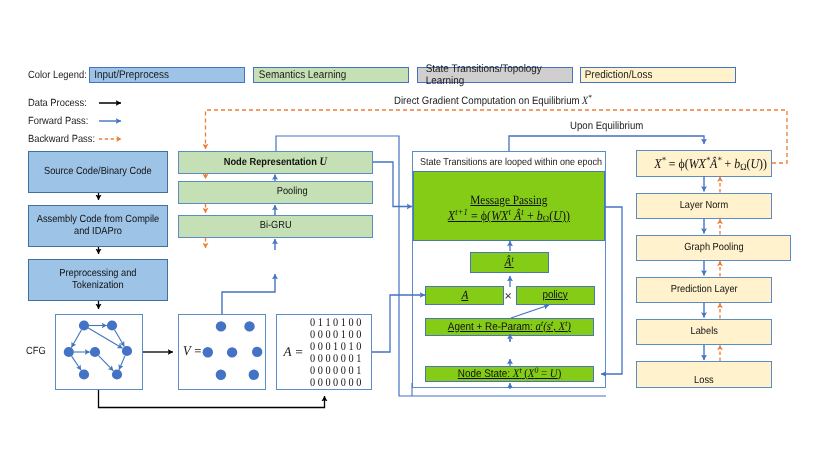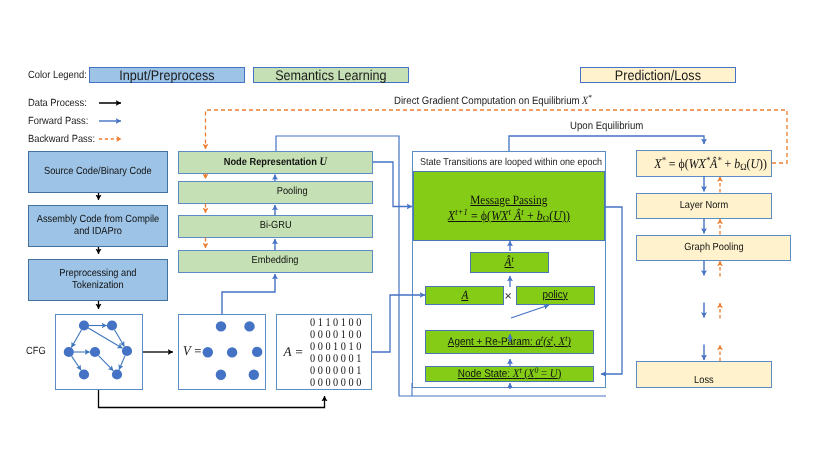--- a/index.html
+++ b/index.html
@@ -5,22 +5,22 @@
   html,body{margin:0;padding:0;background:#ffffff;}
   body{width:830px;height:467px;overflow:hidden;
        font-family:"Liberation Sans",sans-serif;
        -webkit-font-smoothing:antialiased;text-rendering:geometricPrecision;}
   #stage{position:relative;width:830px;height:467px;background:#fff;}
   .box{position:absolute;box-sizing:border-box;display:flex;align-items:center;
        justify-content:center;text-align:center;line-height:1.16;}
   .box > span, .box > div{transform:scaleX(0.90);flex:0 0 auto;width:max-content;max-width:111.111%;}
   .lgdbox > span{transform:scaleX(0.90);display:inline-block;}
   .lgdbox{position:absolute;box-sizing:border-box;border:1px solid #4472C4;
-          display:flex;align-items:center;justify-content:center;
-          font-size:14px;color:#1a1a1a;}
+          display:flex;align-items:center;
+          font-size:11px;color:#1a1a1a;}
   .lbl{position:absolute;font-size:10.4px;color:#1a1a1a;white-space:nowrap;
        transform:scaleX(0.90);transform-origin:left center;}
   svg.wires{position:absolute;left:0;top:0;width:830px;height:467px;overflow:visible;z-index:5;}
   .blue-fill{background:#9DC3E6;border:1px solid #41719C;font-size:10.3px;color:#111;}
   .green-fill{background:#C5E0B4;border:1px solid #5B8CC4;font-size:10.3px;color:#111;}
   .gray-fill{background:#84cc16;border:1px solid #4A76B8;font-size:11px;color:#111;text-decoration:underline;}
   .yellow-fill{background:#FFF2CC;border:1px solid #5B8CC4;font-size:10.3px;color:#111;}
   .plain{background:#fff;border:1px solid #5B8CC4;}
   .mathi{font-family:"Liberation Serif",serif;font-style:italic;}
   .mathr{font-family:"Liberation Serif",serif;font-style:normal;}
@@ -93,20 +93,23 @@
   </svg>
 
   <div class="lbl" style="left:28px;top:69.5px;">Color Legend:</div>
 
   <div class="lgdbox" style="left:89px;top:67px;width:156px;height:16px;background:#9DC3E6;">
     <span>Input/Preprocess</span>
   </div>
   <div class="lgdbox" style="left:253px;top:67px;width:156px;height:16px;background:#C5E0B4;">
     <span>Semantics Learning</span>
   </div>
+  <div class="lgdbox" style="left:417px;top:67px;width:156px;height:16px;background:#D0CECE;">
+    <span>State Transitions/Topology Learning</span>
+  </div>
   <div class="lgdbox" style="left:580px;top:67px;width:156px;height:16px;background:#FFF2CC;">
     <span>Prediction/Loss</span>
   </div>
 
   <div class="lbl" style="left:28px;top:97.5px;">Data Process:</div>
   <div class="lbl" style="left:28px;top:115.5px;">Forward Pass:</div>
   <div class="lbl" style="left:28px;top:133.5px;">Backward Pass:</div>
 
   <div class="lbl" style="left:393.5px;top:94.5px;font-size:10.7px;">
     <span>Direct Gradient Computation on Equilibrium</span><span class="mathi" style="font-size:11px;"> <span>X</span><sup>*</sup></span>
@@ -181,56 +184,59 @@
 
   <div class="box green-fill" style="left:178px;top:151px;width:195px;height:22.5px;font-weight:bold;">
     <span><span>Node Representation</span> <span class="mathi" style="font-size:11.5px;">U</span></span>
   </div>
   <div class="box green-fill" style="left:178px;top:181px;width:195px;height:22.5px;padding-left:33px;">
     <span>Pooling</span>
   </div>
   <div class="box green-fill" style="left:178px;top:215px;width:195px;height:22.5px;">
     <span>Bi-GRU</span>
   </div>
-  <div class="box green-fill" style="left:178px;top:250px;width:195px;height:22.5px;">
-    <span>Embedding</span>
-  </div>
 
   <div class="box plain" style="left:412px;top:151px;width:194px;height:237px;"></div>
   <div class="lbl" style="left:420px;top:157px;font-size:10px;">State Transitions are looped within one epoch</div>
   <div class="box gray-fill" style="left:413px;top:171px;width:192px;height:70px;flex-direction:column;justify-content:center;padding-top:2px;">
     <div style="font-size:12.6px;font-family:'Liberation Serif',serif;margin-bottom:0px;padding-top:2px;">Message Passing</div>
     <div class="mathi" style="font-size:13.2px;white-space:nowrap;letter-spacing:0.1px;">
       X<sup>t+1</sup> <span class="mathr">=</span> <span class="mathr">ϕ(</span>WX<sup>t</sup> Â<sup>t</sup> <span class="mathr">+</span> b<sub class="mathr">Ω</sub><span class="mathr">(</span>U<span class="mathr">))</span>
     </div>
   </div>
 
   <div class="box gray-fill" style="left:470px;top:252px;width:79px;height:20.5px;">
     <span class="mathi" style="font-size:12.5px;">Â<sup>t</sup></span>
   </div>
   <div class="box gray-fill" style="left:425px;top:286px;width:79px;height:18.5px;">
     <span class="mathi" style="font-size:12.5px;">A</span>
   </div>
   <div class="lbl" style="left:504.5px;top:289px;font-size:12.5px;font-weight:400;transform:none;color:#333;">×</div>
   <div class="box gray-fill" style="left:515.5px;top:286px;width:79px;height:18.5px;">
     <span>policy</span>
   </div>
-  <div class="box gray-fill" style="left:425px;top:330px;width:169px;height:24px;">
+  <div class="box gray-fill" style="left:425px;top:318px;width:169px;height:18px;">
     <span><span>Agent + Re-Param:</span> <span class="mathi" style="font-size:12px;">a<sup>t</sup>(s<sup>t</sup>, X<sup>t</sup>)</span></span>
   </div>
   <div class="box gray-fill" style="left:425px;top:366px;width:169px;height:15.5px;">
     <span><span>Node State:</span> <span class="mathi" style="font-size:12px;">X<sup>t</sup> <span class="mathr">(</span>X<sup>0</sup> <span class="mathr">=</span> U<span class="mathr">)</span></span></span>
   </div>
 
   <div class="box yellow-fill" style="left:636px;top:150px;width:136px;height:26.5px;padding-left:13px;">
     <span class="mathi" style="font-size:13.2px;white-space:nowrap;">X<sup>*</sup> <span class="mathr">=</span> <span class="mathr">ϕ(</span>WX<sup>*</sup>Â<sup>*</sup> <span class="mathr">+</span> b<sub class="mathr">Ω</sub><span class="mathr">(</span>U<span class="mathr">))</span></span>
   </div>
   <div class="box yellow-fill" style="left:636px;top:192.5px;width:136px;height:26.5px;">
     <span>Layer Norm</span>
   </div>
   <div class="box yellow-fill" style="left:636px;top:234.5px;width:155px;height:26.5px;">
     <span>Graph Pooling</span>
   </div>
+  <div class="box yellow-fill" style="left:636px;top:276.5px;width:136px;height:26.5px;">
+    <span>Prediction Layer</span>
+  </div>
+  <div class="box yellow-fill" style="left:636px;top:318.5px;width:136px;height:26.5px;">
+    <span>Labels</span>
+  </div>
   <div class="box yellow-fill" style="left:636px;top:361px;width:136px;height:27px;align-items:flex-end;">
     <span>Loss</span>
   </div>
 
 </div>
 
 </body></html>

